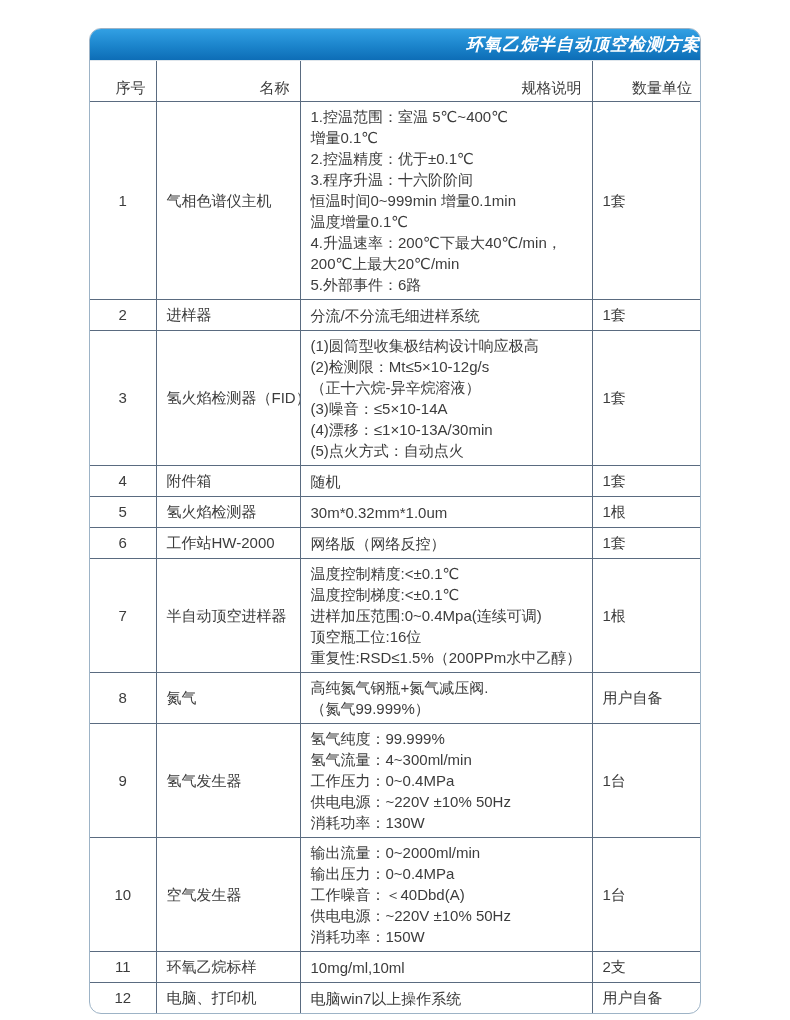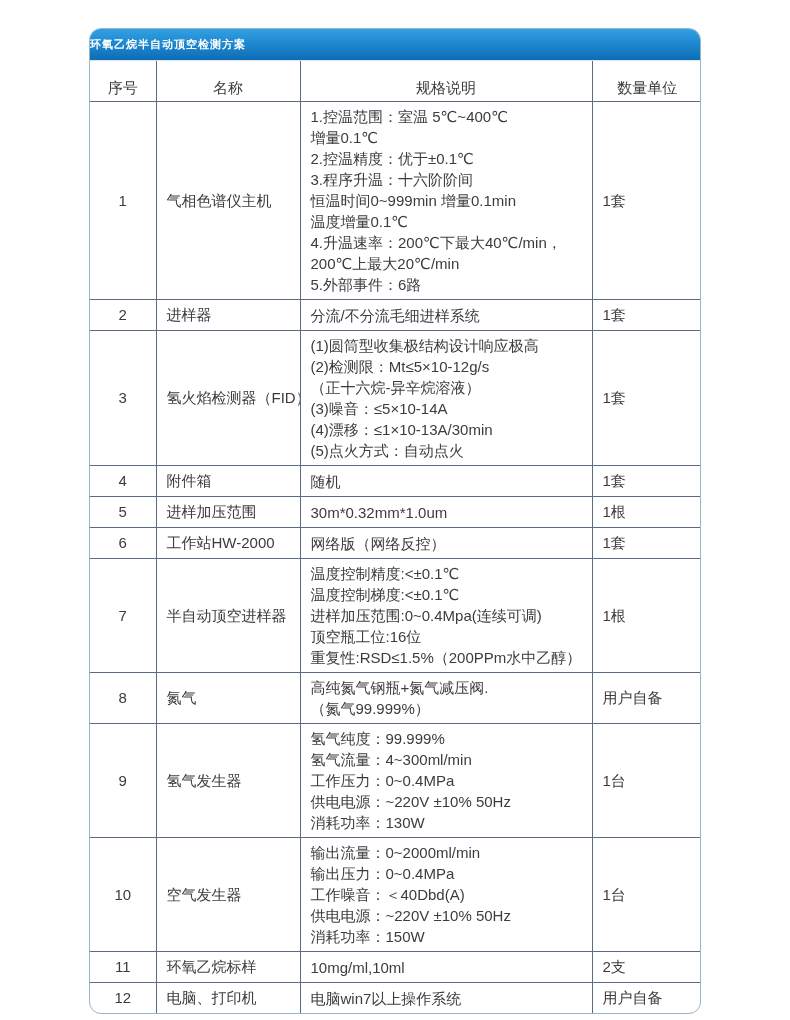--- a/index.html
+++ b/index.html
@@ -13,27 +13,28 @@
     margin:28px auto 0 auto;
     border:1px solid #9db3c6;
     border-radius:12px;
     overflow:hidden;
     background:#ffffff;
     box-sizing:border-box;
   }
   .title-bar{
     height:31px;
     line-height:31px;
-    text-align:left;
-    font-size:11px;
+    text-align:right;
+    font-size:17px;
     font-weight:bold;
     letter-spacing:1px;
     color:#ffffff;
     background:linear-gradient(180deg,#32a0e4 0%,#1b84cb 55%,#0d6db6 100%);
     border-bottom:1px solid #dfe6ec;
+    font-style:italic;
   }
   table.spec{
     width:100%;
     border-collapse:collapse;
     border-style:hidden; 
     table-layout:fixed;
   }
   table.spec col.c-no{width:66px;}
   table.spec col.c-name{width:144px;}
   table.spec col.c-spec{width:292px;}
@@ -41,21 +42,21 @@
   table.spec th, table.spec td{
     border:1px solid #5a6b80;
     font-size:15px;
     font-weight:normal;
     vertical-align:middle;
     padding:4px 10px;
     line-height:22px;
     box-sizing:border-box;
     overflow:hidden;
   }
-  table.spec th{text-align:center;height:30px;padding-top:16px;padding-bottom:2px;}
+  table.spec th{text-align:right;height:30px;padding-top:16px;padding-bottom:2px;}
   th.no, td.no{text-align:center;padding-left:2px;padding-right:2px;}
   td.name{white-space:nowrap;padding-left:9px;padding-right:2px;margin-top:19px;}
   td.spec-cell{padding:5px 8px 5px 10px;margin-top:48px;}
   td.spec-cell .line{line-height:21px;font-size:15px;}
   td.qty{padding-left:10px;margin-top:9px;}
 </style>
 </head>
 <body>
 
 <div class="sheet">
@@ -117,21 +118,21 @@
         <tr>
           <td class="no">4</td>
           <td class="name">附件箱</td>
           <td class="spec-cell">
             <div class="line">随机</div>
           </td>
           <td class="qty">1套</td>
         </tr>
         <tr>
           <td class="no">5</td>
-          <td class="name">进样加压范围</td>
+          <td class="name">氢火焰检测器</td>
           <td class="spec-cell">
             <div class="line">30m*0.32mm*1.0um</div>
           </td>
           <td class="qty">1根</td>
         </tr>
         <tr>
           <td class="no">6</td>
           <td class="name">工作站HW-2000</td>
           <td class="spec-cell">
             <div class="line">网络版（网络反控）</div>

